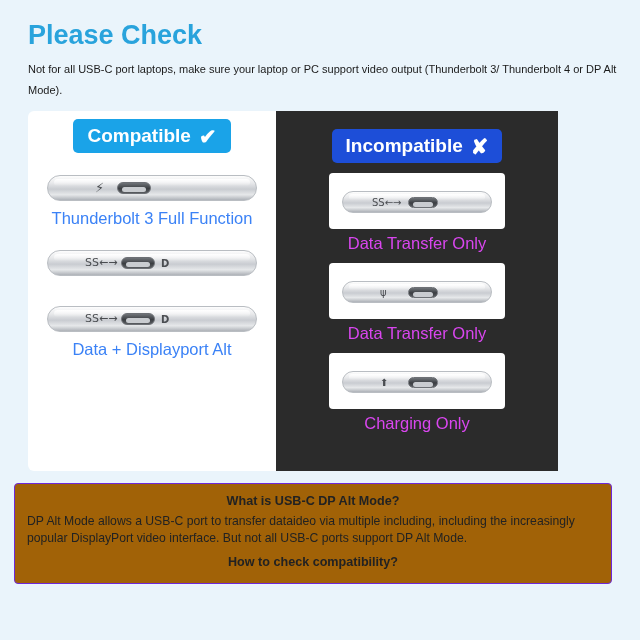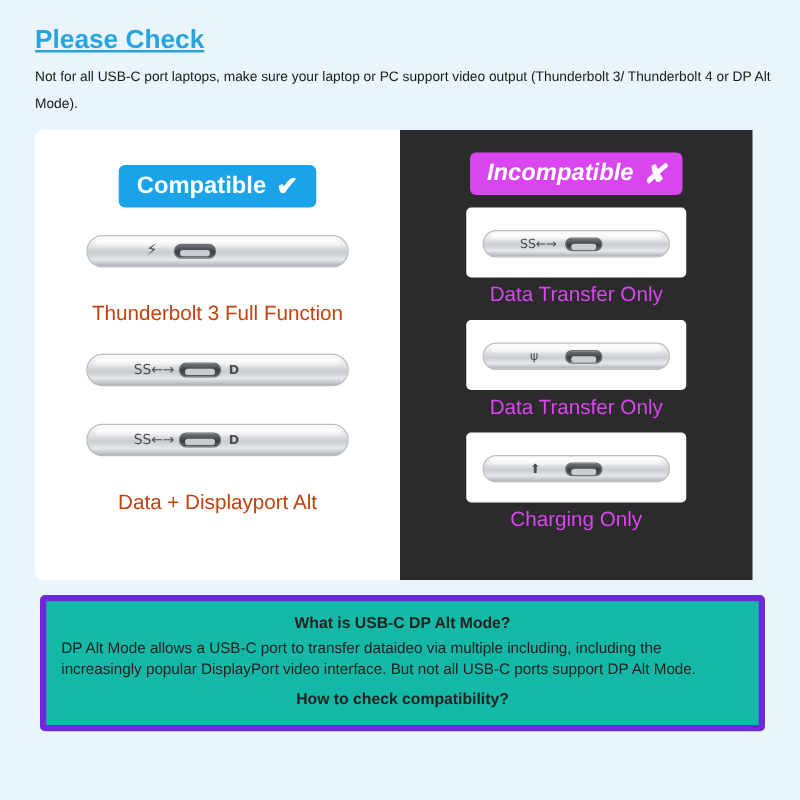--- a/index.html
+++ b/index.html
@@ -18,46 +18,45 @@
     position: relative;
     width: 640px;
     height: 640px;
     box-sizing: border-box;
     padding: 16px 14px 10px 14px;
     display: flex;
     flex-direction: column;
   }
   .title {
     color: #29a3dc;
-    font-size: 21px;
+    font-size: 27px;
     font-weight: bold;
     letter-spacing: 0px;
     margin: 4px 0 8px 14px;
-    text-decoration: underline;
   }
   .subtitle {
     font-size: 11px;
     line-height: 21px;
     color: #1a1a1a;
     margin: 0 6px 10px 14px;
   }
   .panels {
     display: flex;
     gap: 0px;
     margin: 0 14px;
     height: 360px;
   }
   .panel-left {
     background: #ffffff;
-    width: 292px;
+    width: 248px;
     border-radius: 6px 0 0 6px;
     display: flex;
     flex-direction: column;
     align-items: center;
-    padding-top: 28px;
+    padding-top: 8px;
     box-sizing: border-box;
   }
   .panel-right {
     background: #2b2b2b;
     width: 282px;
     display: flex;
     flex-direction: column;
     align-items: center;
     padding-top: 18px;
     box-sizing: border-box;
@@ -69,40 +68,39 @@
     border-radius: 5px;
     padding: 6px 14px;
     font-weight: bold;
     font-size: 19px;
     color: #fff;
   }
   .badge-compatible {
     background: #1aa3e8;
   }
   .badge-incompatible {
-    background: #d946ef;
-    font-style: italic;
+    background: #1d4ed8;
   }
   .badge .mark {
     font-size: 21px;
     line-height: 1;
     font-weight: bold;
   }
   .item {
     display: flex;
     flex-direction: column;
     align-items: center;
   }
   .item-left { margin-top: 14px; }
   .item-right { margin-top: 10px; }
 
   .caption {
     font-size: 16.5px;
-    margin-top: 20px;
-    color: #c2410c;
+    margin-top: 0;
+    color: #3b82f6;
     text-align: right;
   }
   .caption-dark {
     font-size: 16.5px;
     margin-top: 5px;
     color: #d946ef;
   }
 
   
   .edge-wide {
@@ -185,23 +183,23 @@
   .edge-small .port {
     top: 13px;
     width: 30px; height: 11px;
   }
   .edge-small .sym {
     top: 11px;
     font-size: 10px;
   }
 
   .note {
-    margin: 12px 14px 0 18px;
-    background: #14b8a6;
-    border: 5px solid #6d28d9;
+    margin: 12px 14px 0 0;
+    background: #a16207;
+    border: 1px solid #6d28d9;
     border-radius: 4px;
     padding: 9px 12px 10px 12px;
     font-size: 12.2px;
     line-height: 17.5px;
     color: #222;
   }
   .note h4 {
     margin: 0 0 2px 0;
     text-align: center;
     font-size: 12.6px;

